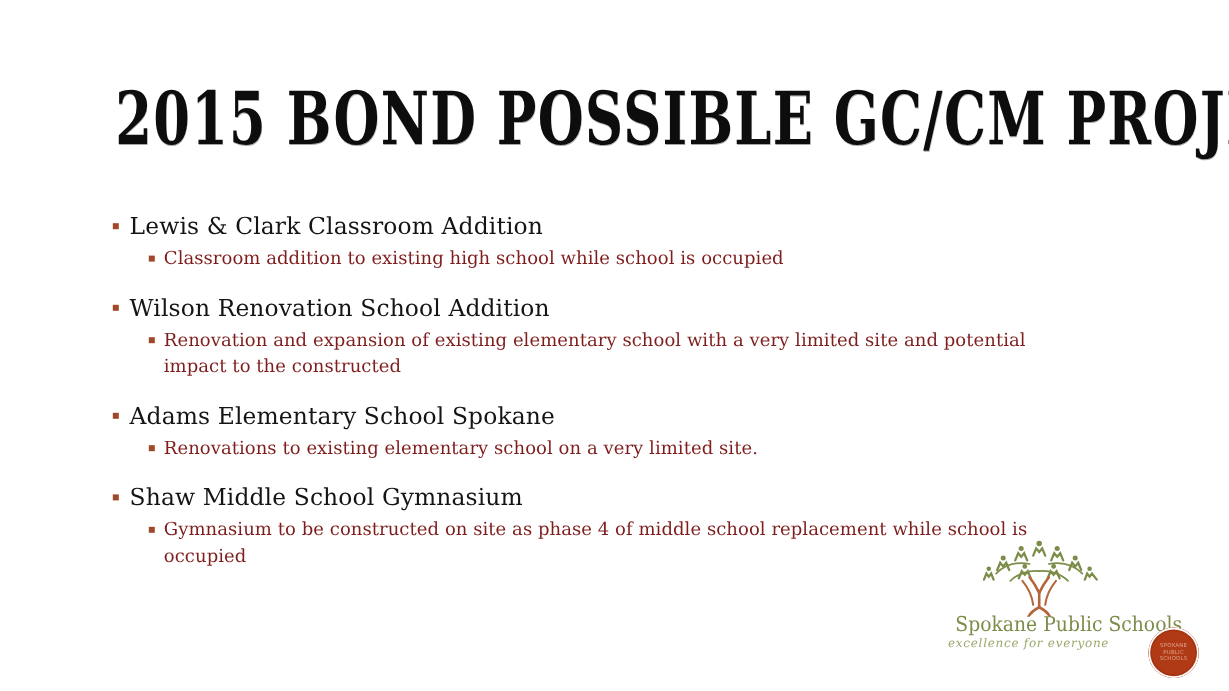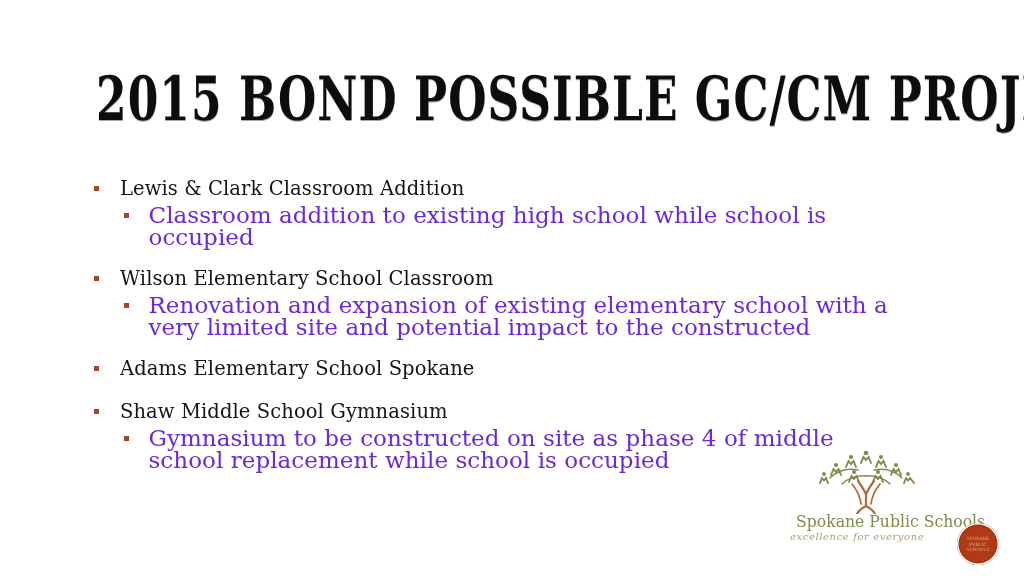--- a/index.html
+++ b/index.html
@@ -58,21 +58,20 @@
   }
 
   .group {
     margin-bottom: 18px;
   }
   .group:last-child { margin-bottom: 12px; }
 
   .bullet-row {
     display: flex;
     align-items: flex-start;
-    gap: 12px;
   }
 
   
   .lvl1 {
     padding-left: 0px;
     margin-bottom: 3px;
   }
   .lvl1 .sq {
     width: 5px;
     height: 5px;
@@ -94,23 +93,23 @@
   }
   .lvl2 .sq {
     width: 4.5px;
     height: 4.5px;
     background: #a0492a;
     margin-top: 9px;
     margin-right: 8px;
     flex: 0 0 auto;
   }
   .lvl2 .txt {
-    font-size: 23px;
+    font-size: 15px;
     line-height: 22px;
-    color: #6d28d9;
+    color: #7f1d1d;
     max-width: 748px;
     letter-spacing: 0.05px;
   }
 
   
   .logo {
     position: absolute;
     left: 790px;
     top: 448px;
     width: 152px;
@@ -194,32 +193,36 @@
       </div>
       <div class="bullet-row lvl2">
         <span class="sq"></span>
         <span class="txt">Classroom addition to existing high school while school is occupied</span>
       </div>
     </div>
 
     <div class="group">
       <div class="bullet-row lvl1">
         <span class="sq"></span>
-        <span class="txt">Wilson Elementary School Classroom</span>
+        <span class="txt">Wilson Renovation School Addition</span>
       </div>
       <div class="bullet-row lvl2">
         <span class="sq"></span>
         <span class="txt">Renovation and expansion of existing elementary school with a very limited site and potential impact to the constructed</span>
       </div>
     </div>
 
     <div class="group">
       <div class="bullet-row lvl1">
         <span class="sq"></span>
         <span class="txt">Adams Elementary School Spokane</span>
+      </div>
+      <div class="bullet-row lvl2">
+        <span class="sq"></span>
+        <span class="txt">Renovations to existing elementary school on a very limited site.</span>
       </div>
     </div>
 
     <div class="group">
       <div class="bullet-row lvl1">
         <span class="sq"></span>
         <span class="txt">Shaw Middle School Gymnasium</span>
       </div>
       <div class="bullet-row lvl2">
         <span class="sq"></span>

